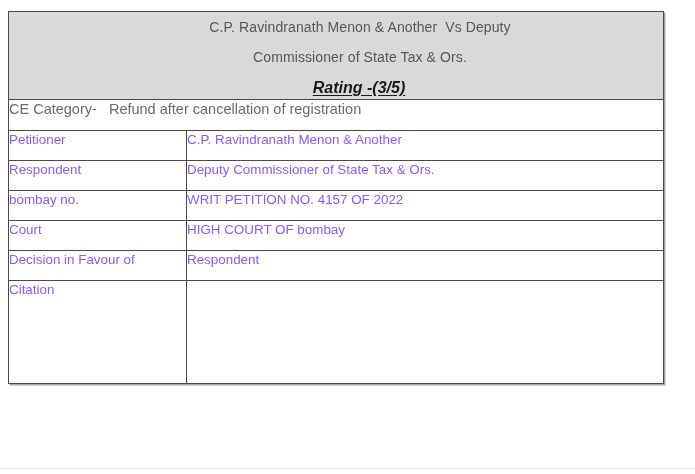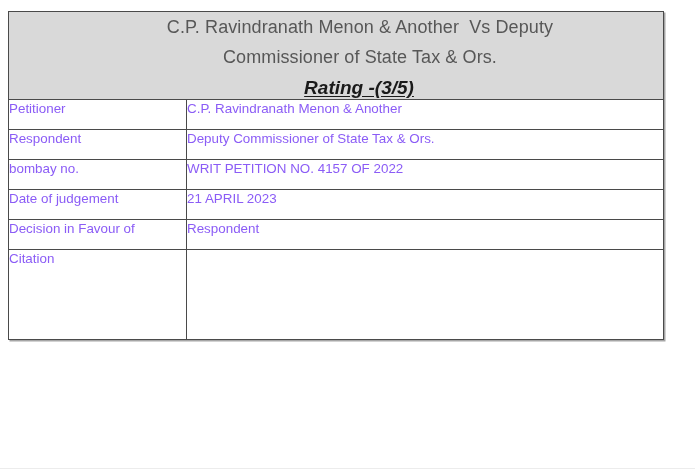--- a/index.html
+++ b/index.html
@@ -43,31 +43,31 @@
   }
 
   
   .header-cell {
     background: #d9d9d9;
     padding: 16px 18px 11px 18px;
     text-align: center;
   }
   .case-title {
     color: #575757;
-    font-size: 18px;
+    font-size: 14px;
     line-height: 30px;
     font-weight: 400;
     letter-spacing: 0.1px;
     white-space: pre-wrap;
     padding-left: 48px;
   }
   .case-rating {
     margin-top: 5px;
     color: #1a1a1a;
-    font-size: 19px;
+    font-size: 16px;
     line-height: 22px;
     font-weight: 700;
     font-style: italic;
     text-decoration: underline;
     text-underline-offset: 2px;
     margin-left: 46px;
   }
 
   
   .row-cell {
@@ -82,21 +82,21 @@
 
   .span-cell {
     color: #6b6b6b;
     font-size: 14.5px;
     line-height: 18px;
     padding: 7px 0 7px 9px;
     height: 31px;
     white-space: pre;
   }
 
-  .tall-row .row-cell { height: 90px; }
+  .tall-row .row-cell { height: 103px; }
 
   
   .bottom-rule {
     position: absolute;
     left: 0;
     top: 468px;
     width: 695px;
     height: 1px;
     background: #ececec;
   }
@@ -114,41 +114,44 @@
     <tbody>
 
       <tr>
         <td class="header-cell" colspan="2">
           <div class="case-title">C.P. Ravindranath Menon &amp; Another  Vs Deputy
 Commissioner of State Tax &amp; Ors.</div>
           <div class="case-rating">Rating -(3/5)</div>
         </td>
       </tr>
 
+      <tr>
+        <td class="span-cell" colspan="2">CE Category-   Refund after cancellation of registration</td>
+      </tr>
 
       <tr>
         <td class="row-cell">Petitioner</td>
         <td class="row-cell">C.P. Ravindranath Menon &amp; Another</td>
       </tr>
 
       <tr>
         <td class="row-cell">Respondent</td>
         <td class="row-cell">Deputy Commissioner of State Tax &amp; Ors.</td>
       </tr>
 
       <tr>
         <td class="row-cell">bombay no.</td>
         <td class="row-cell">WRIT PETITION NO. 4157 OF 2022</td>
       </tr>
 
+      <tr>
+        <td class="row-cell">Court</td>
+        <td class="row-cell">HIGH COURT OF bombay</td>
+      </tr>
 
-      <tr>
-        <td class="row-cell">Date of judgement</td>
-        <td class="row-cell">21 APRIL 2023</td>
-      </tr>
 
       <tr>
         <td class="row-cell">Decision in Favour of</td>
         <td class="row-cell">Respondent</td>
       </tr>
 
       <tr class="tall-row">
         <td class="row-cell">Citation</td>
         <td class="row-cell"></td>
       </tr>

